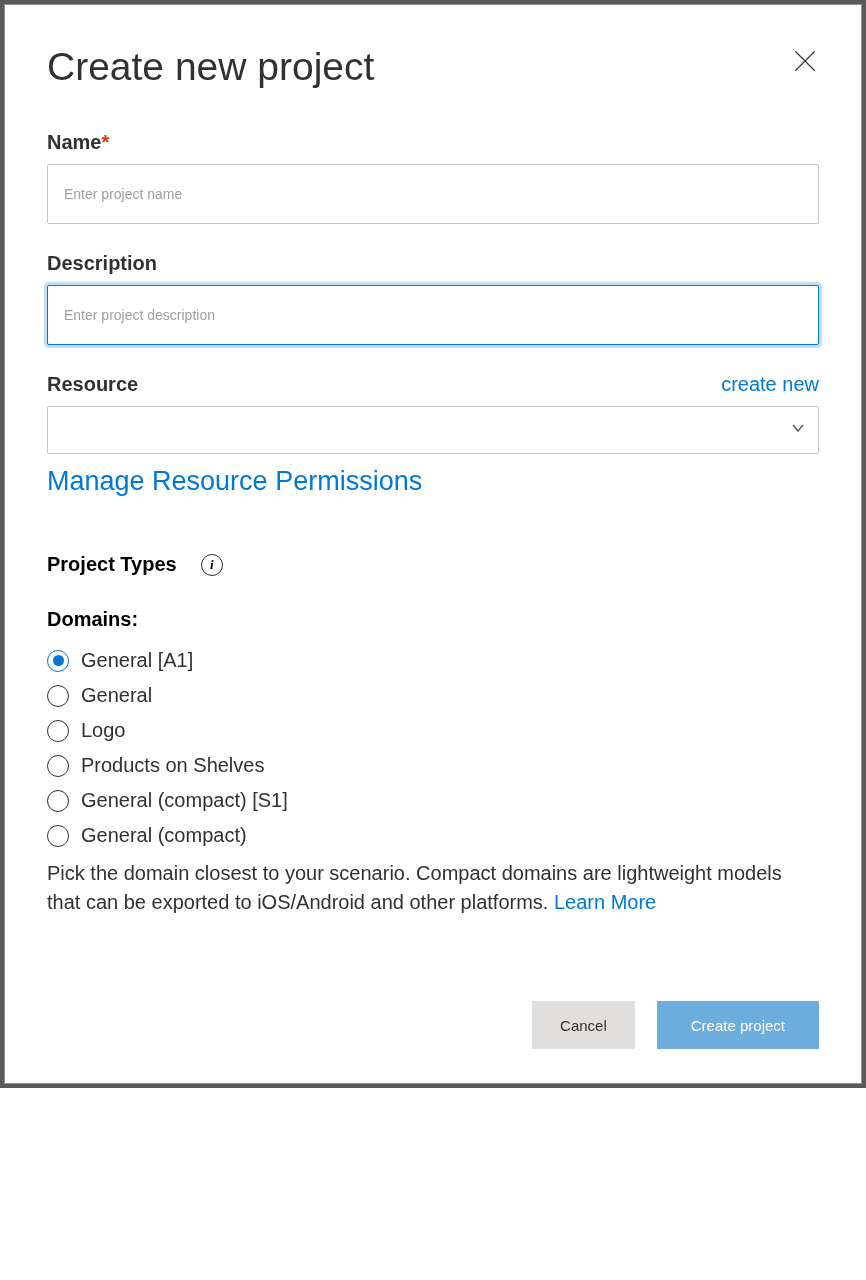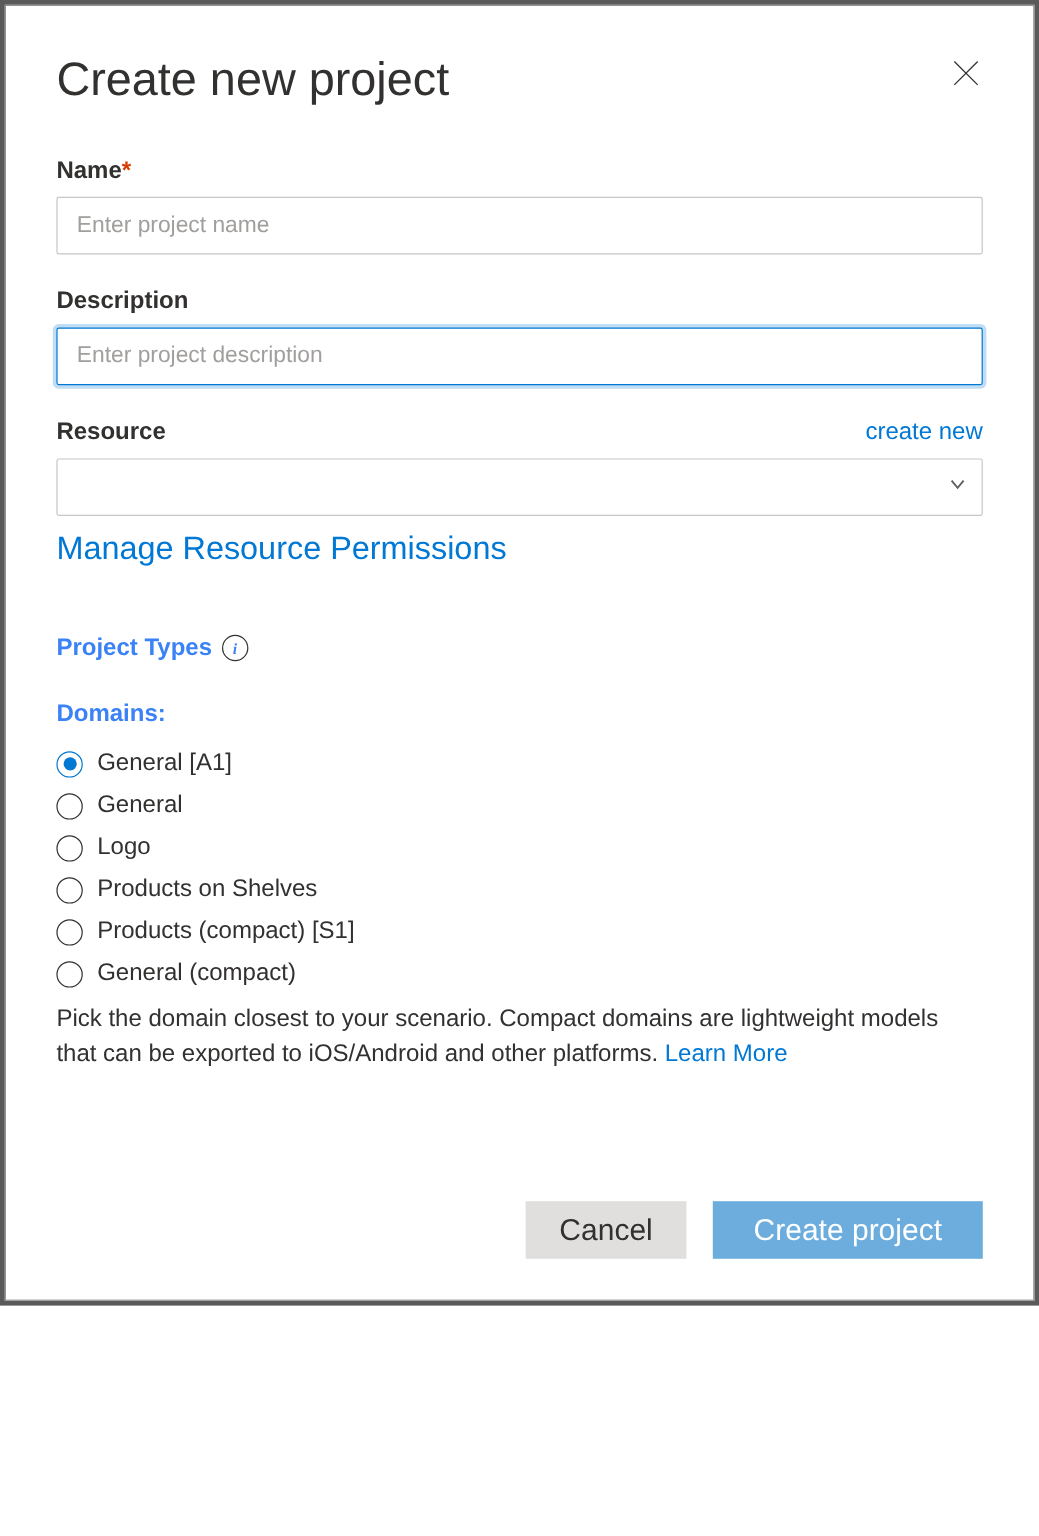--- a/index.html
+++ b/index.html
@@ -59,23 +59,23 @@
       font-weight: 600;
       color: #323130;
       margin-bottom: 10px;
       display: block;
     }
     .required {
       color: #d83b01;
     }
     .text-input {
       width: 100%;
-      height: 48px;
+      height: 60px;
       padding: 2px 16px;
-      font-size: 19px;
+      font-size: 14px;
       border: 1px solid #c8c6c4;
       border-radius: 2px;
       color: #323130;
       font-family: inherit;
     }
     .text-input::placeholder {
       color: #a19f9d;
     }
     .text-input.focused {
       border: 1px solid #0078d4;
@@ -124,23 +124,24 @@
       fill: none;
     }
     .manage-link {
       display: inline-block;
       margin-top: 12px;
       font-size: 27px;
     }
     .section-label {
       font-size: 20px;
       font-weight: 600;
-      color: #3b82f6;
+      color: #000000;
       display: inline-flex;
-      gap: 8px;
+      align-items: center;
+      gap: 24px;
     }
     .info-icon {
       width: 22px;
       height: 22px;
       border: 1.5px solid #323130;
       border-radius: 50%;
       display: inline-flex;
       align-items: center;
       justify-content: center;
       font-size: 13px;
@@ -198,21 +199,21 @@
     .button-row {
       margin-top: auto;
       display: flex;
       justify-content: flex-end;
       gap: 22px;
       padding-top: 60px;
     }
     .btn {
       height: 48px;
       padding: 0 28px;
-      font-size: 25px;
+      font-size: 15px;
       border: none;
       cursor: pointer;
       font-family: inherit;
     }
     .btn-default {
       background: #e1dfdd;
       color: #323130;
     }
     .btn-primary {
       background: #6cadde;
@@ -284,21 +285,21 @@
         <div class="radio-item">
           <span class="radio-circle"></span>
           <span class="radio-label">Logo</span>
         </div>
         <div class="radio-item">
           <span class="radio-circle"></span>
           <span class="radio-label">Products on Shelves</span>
         </div>
         <div class="radio-item">
           <span class="radio-circle"></span>
-          <span class="radio-label">Products (compact) [S1]</span>
+          <span class="radio-label">General (compact) [S1]</span>
         </div>
         <div class="radio-item">
           <span class="radio-circle"></span>
           <span class="radio-label">General (compact)</span>
         </div>
       </div>
       <p class="helper-text">
         <span>Pick the domain closest to your scenario. Compact domains are lightweight models that can be exported to iOS/Android and other platforms. </span><a class="link">Learn More</a>
       </p>
     </div>

